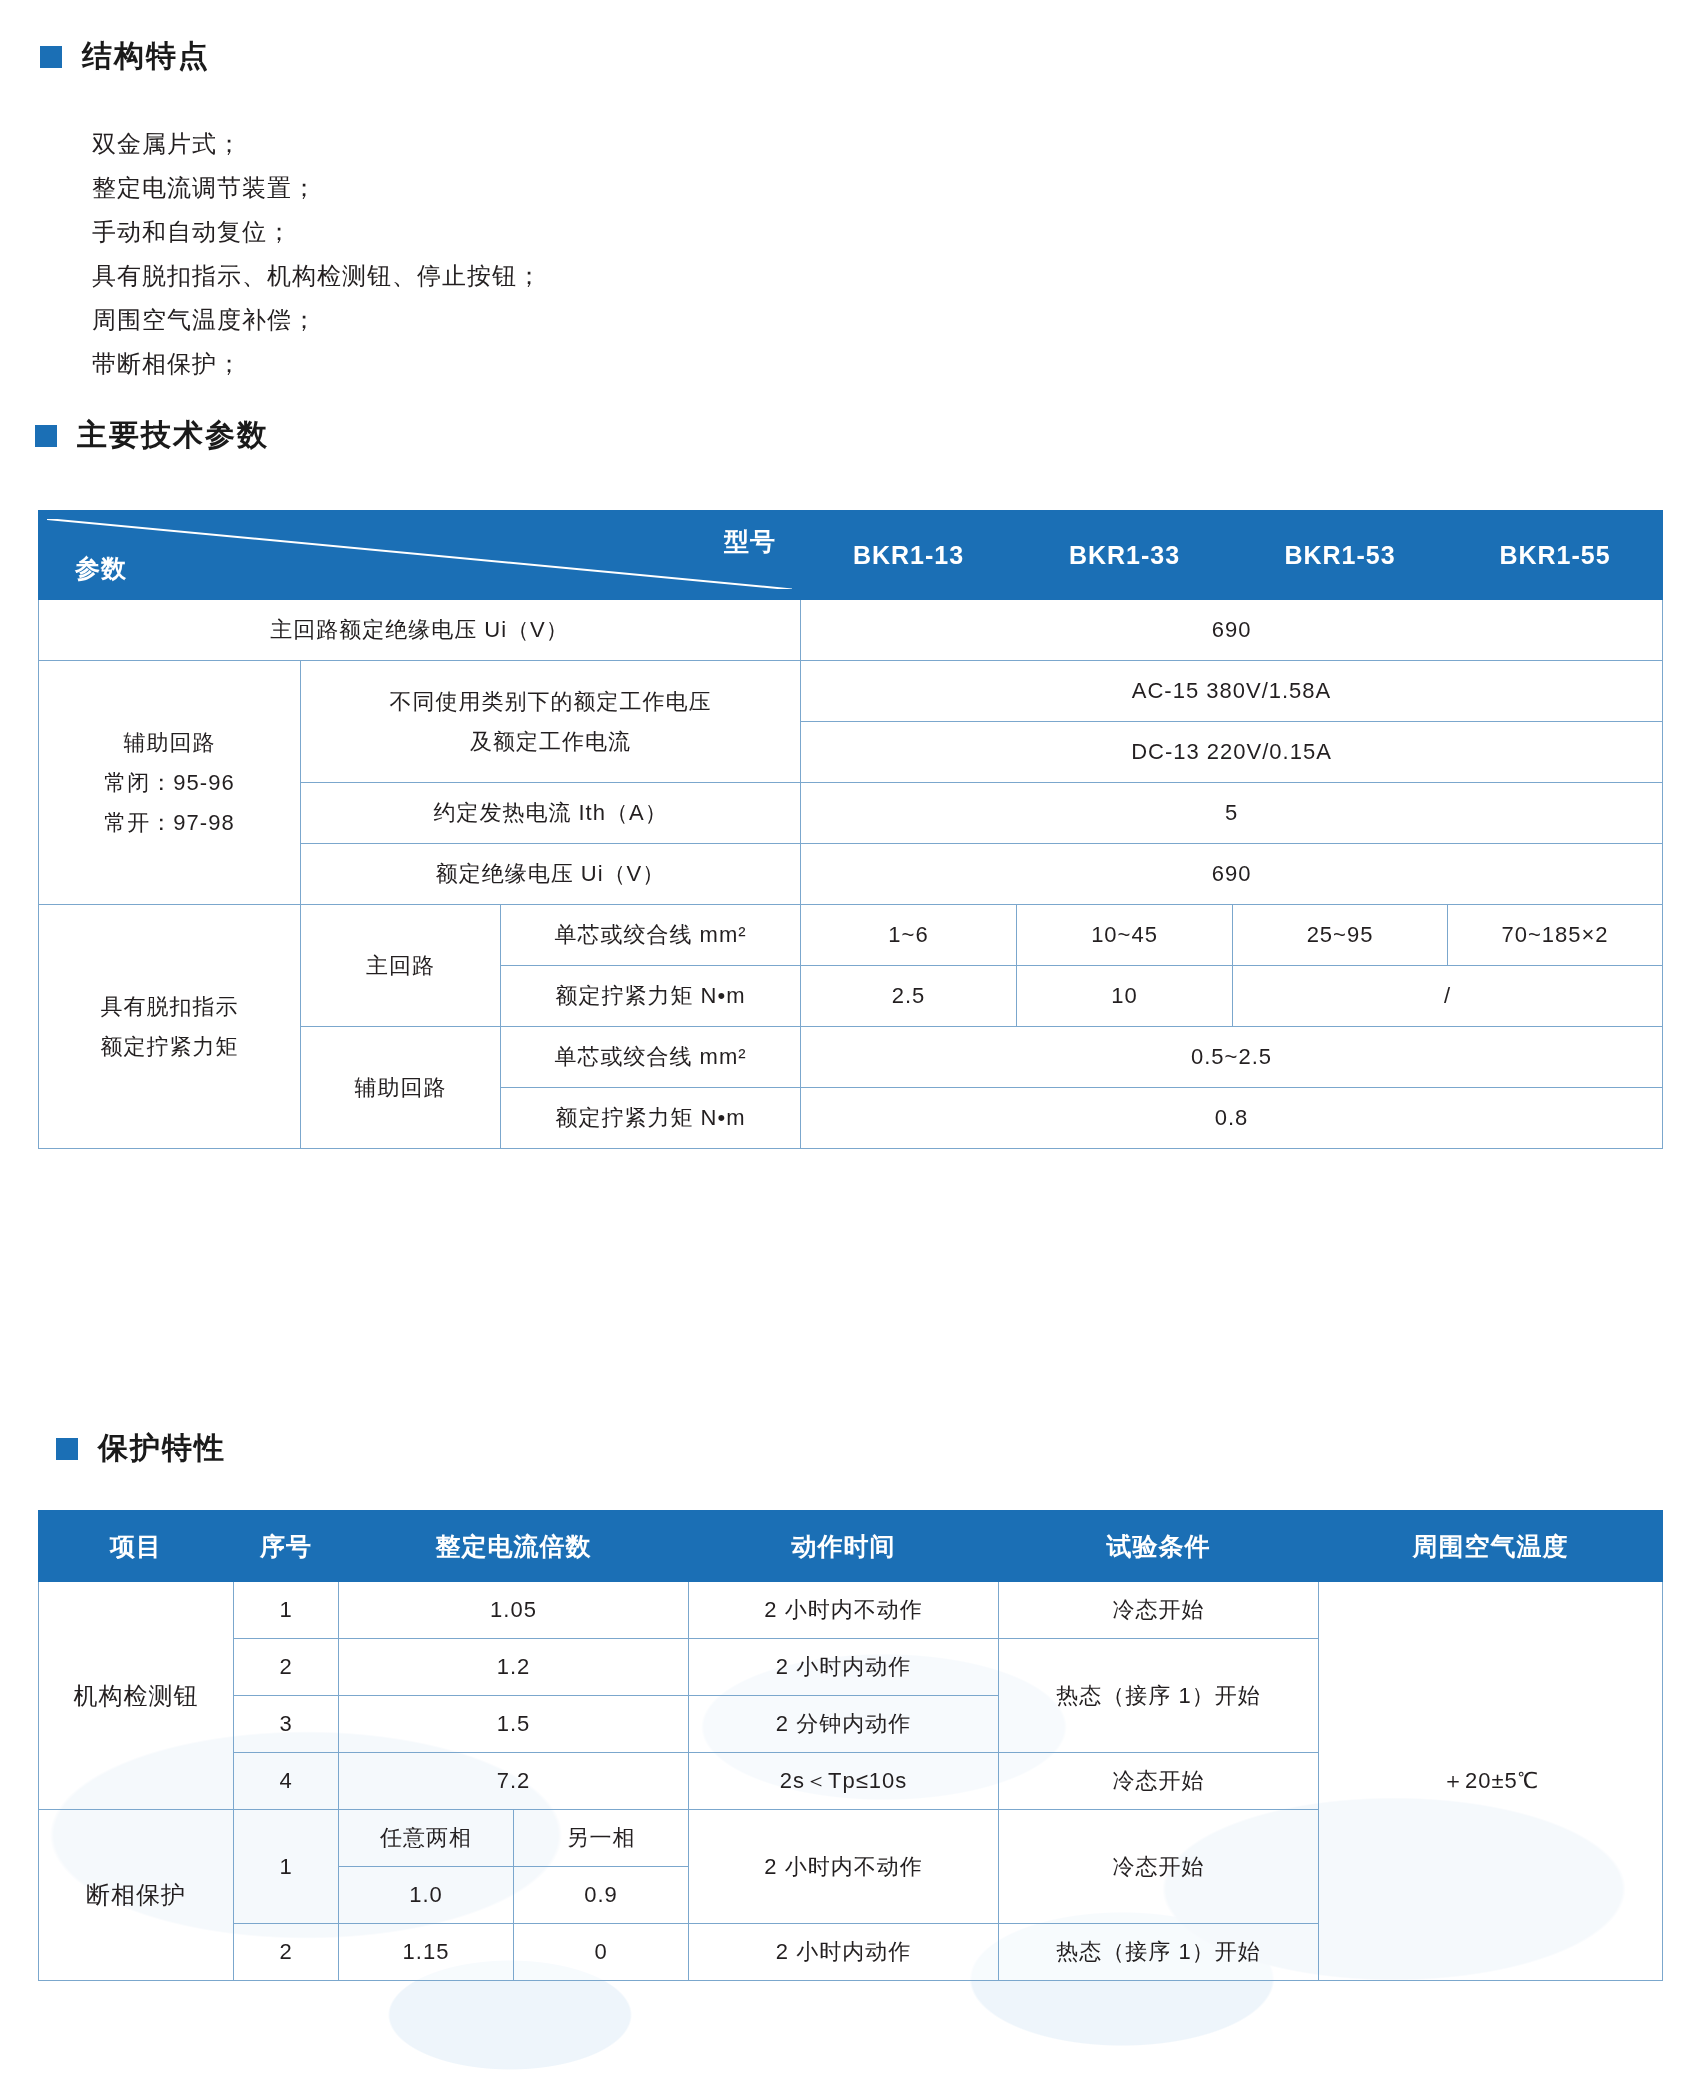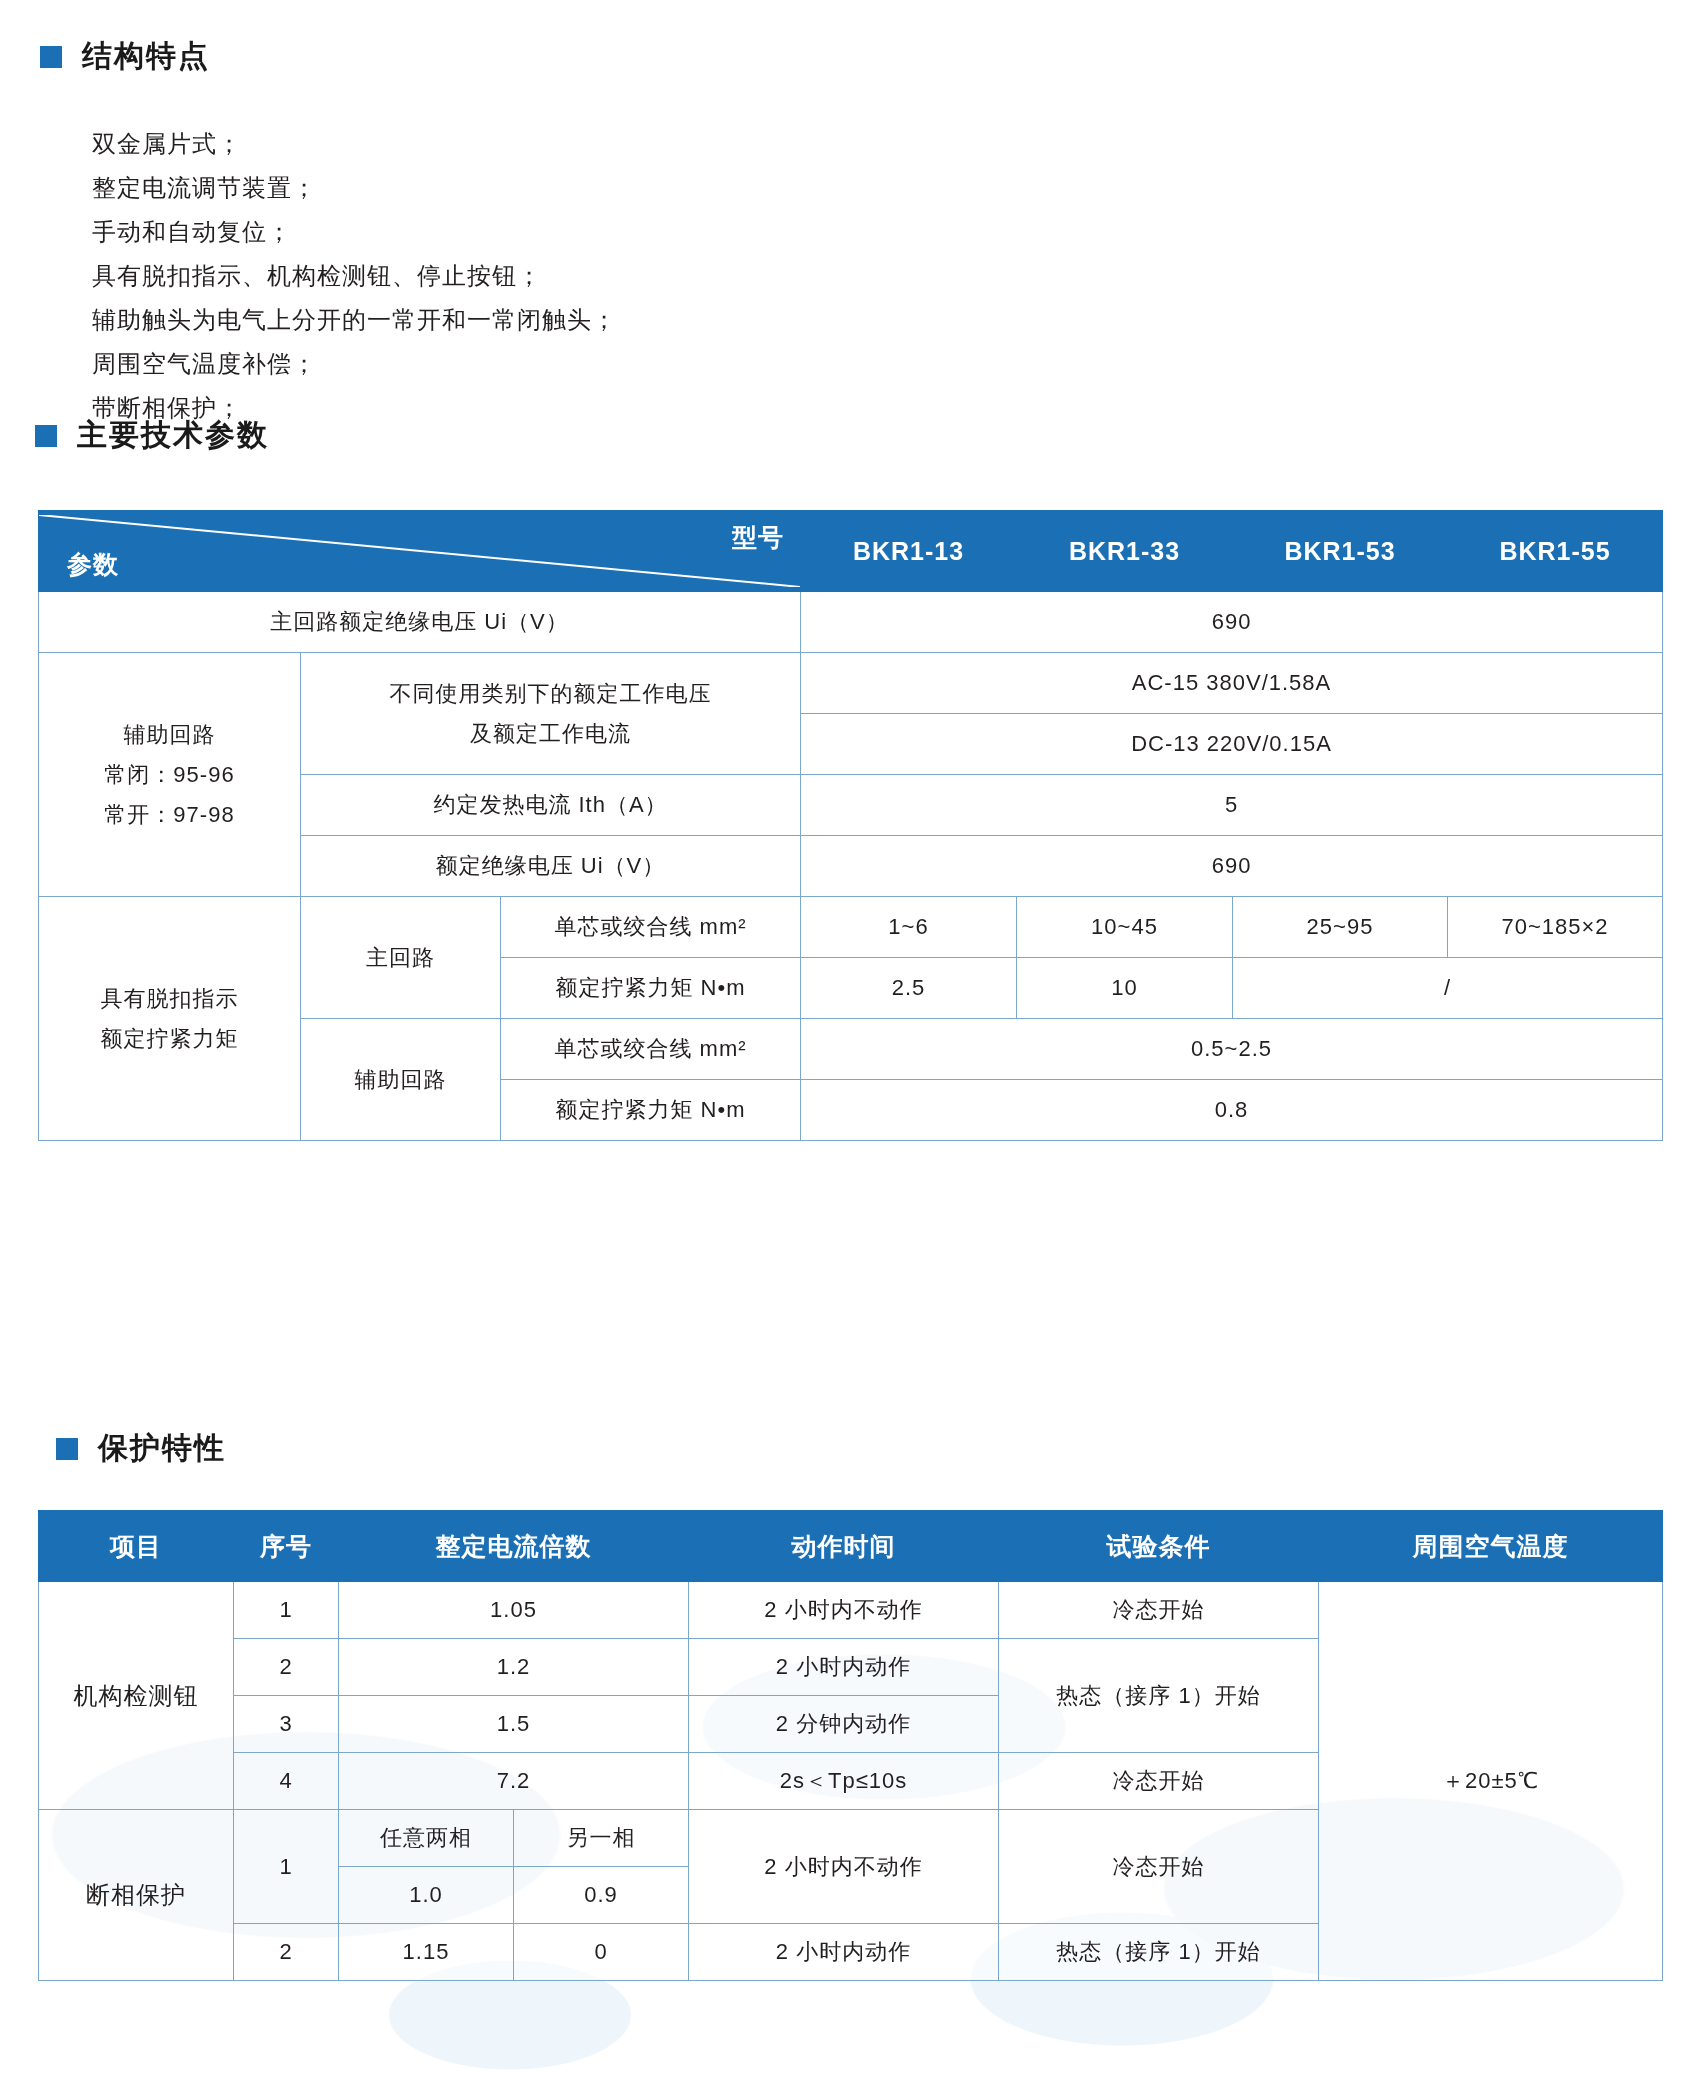--- a/index.html
+++ b/index.html
@@ -109,21 +109,21 @@
     font-weight: bold;
     font-size: 25px;
     border-color: #1b6fb5;
     height: 72px;
     margin-top: 40px;
   }
   #spec-table td.diag-cell {
     background: #1b6fb5;
     color: #ffffff;
     height: 72px;
-    padding: 0;
+    padding: 8px;
     border-color: #1b6fb5;
     position: relative;
   }
   .diag-inner {
     position: relative;
     width: 100%;
     height: 72px;
   }
   .diag-line {
     position: absolute;
@@ -187,21 +187,20 @@
     <div class="section-head" id="head-structure">
       <div class="section-bullet"></div>
       <div class="section-title">结构特点</div>
     </div>
 
     <ul class="feature-list">
       <li>双金属片式；</li>
       <li>整定电流调节装置；</li>
       <li>手动和自动复位；</li>
       <li>具有脱扣指示、机构检测钮、停止按钮；</li>
-      <li>辅助触头为电气上分开的一常开和一常闭触头；</li>
       <li>周围空气温度补偿；</li>
       <li>带断相保护；</li>
     </ul>
 
     <div class="section-head" id="head-params">
       <div class="section-bullet"></div>
       <div class="section-title">主要技术参数</div>
     </div>
 
     <table id="spec-table">

